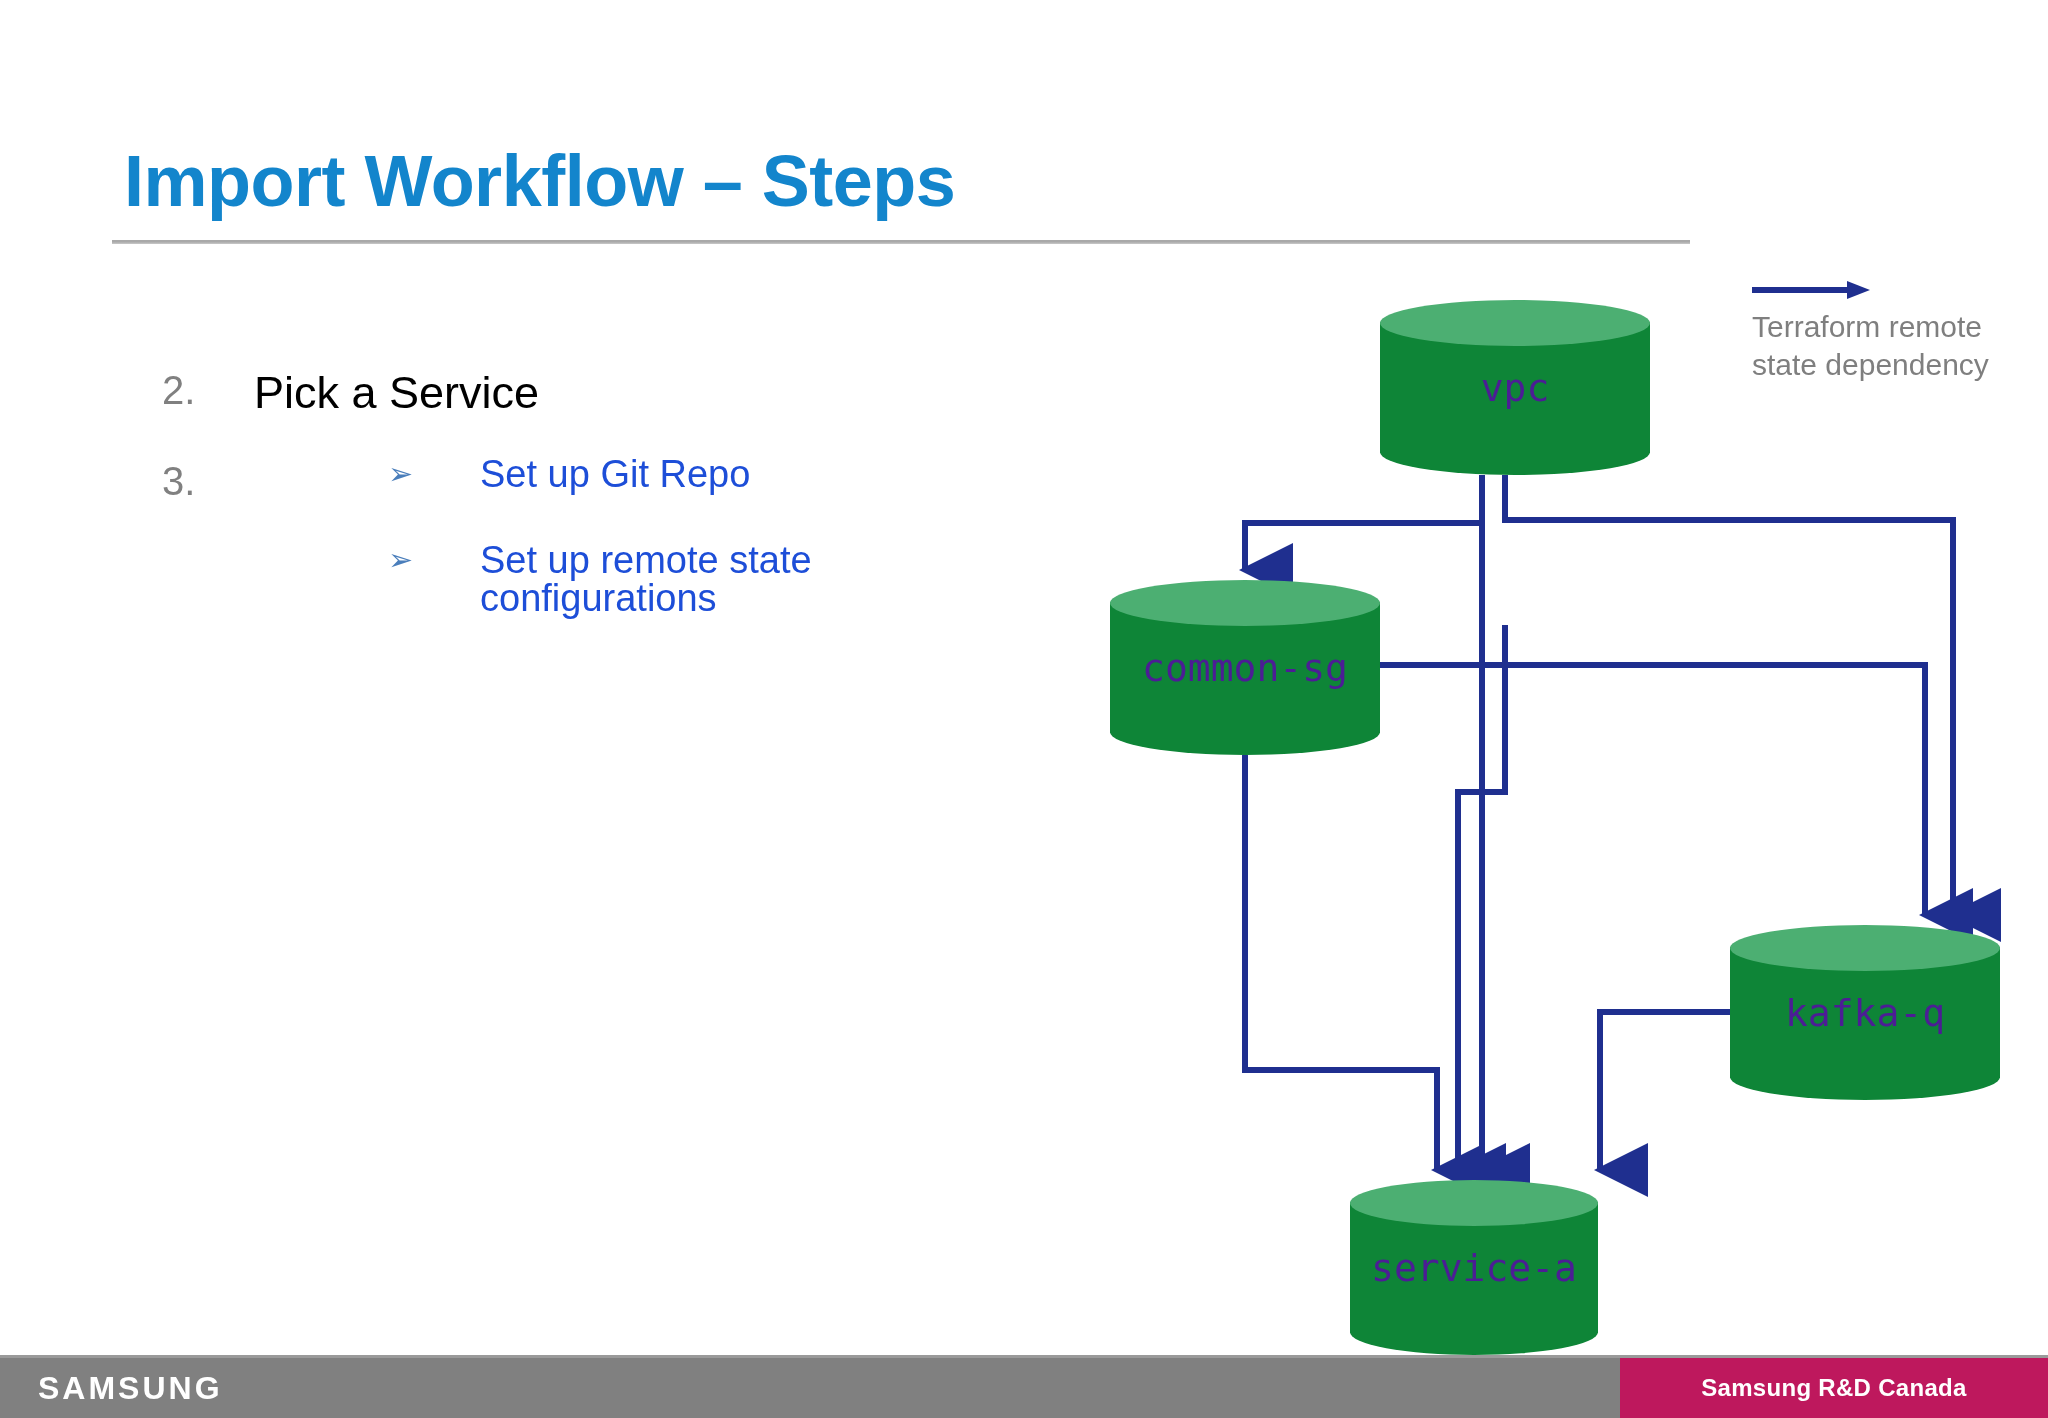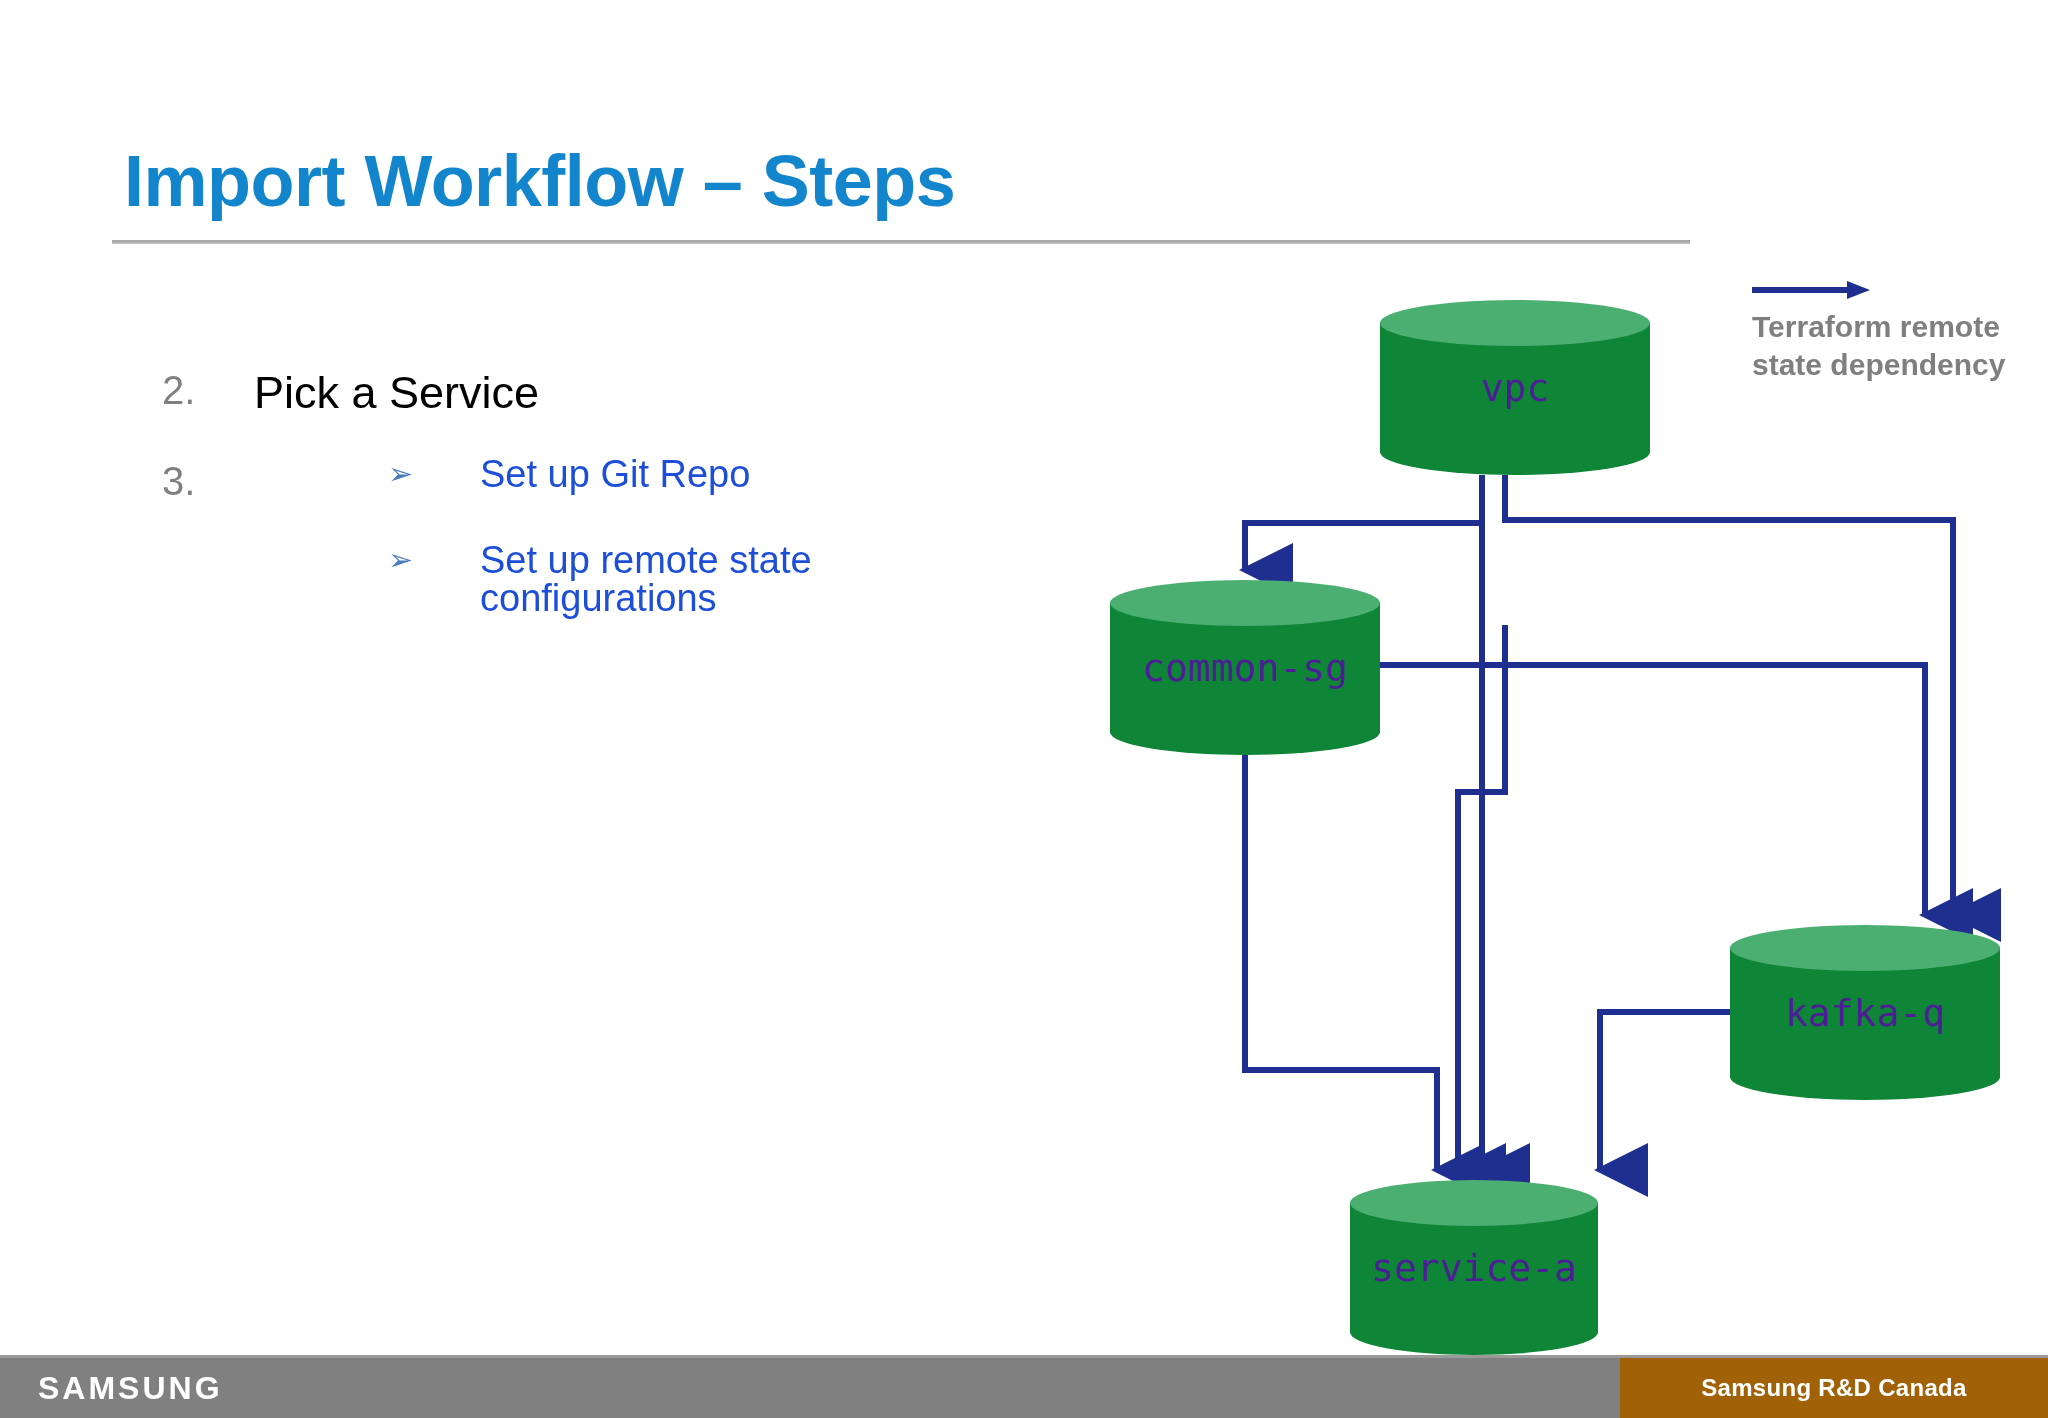--- a/index.html
+++ b/index.html
@@ -67,38 +67,38 @@
     color:#4c1d95; font-family:"DejaVu Sans Mono","Liberation Mono",monospace;
     font-size:38px; white-space:nowrap; z-index:4; letter-spacing:0px;
   }
 
   #cyl-vpc      { left:300px; top:30px;  width:270px; height:175px; }
   #cyl-commonsg { left:30px;  top:310px; width:270px; height:175px;padding-left:20px; }
   #cyl-kafkaq   { left:650px; top:655px; width:270px; height:175px; }
   #cyl-servicea { left:270px; top:910px; width:248px; height:175px;padding-left:33px; }
 
   
-  #legend{ position:absolute; left:672px; top:10px; width:290px;font-weight:bold; }
+  #legend{ position:absolute; left:672px; top:10px; width:290px; }
   #legend-arrow{ display:block; }
   #legend-text{
     margin-top:6px; font-size:30px; color:#7F7F7F; line-height:1.25;
   }
 
   
   #footer{
     position:absolute; left:0; bottom:0; width:2048px; height:60px;
     background:#808080;
   }
   #footer-logo{
     position:absolute; left:38px; top:50%; transform:translateY(-50%);
     color:#ffffff; font-size:32px; font-weight:bold; letter-spacing:3px;
   }
   #footer-brand{
     position:absolute; right:0; top:0; width:428px; height:60px;
-    background:#a16207; display:flex; align-items:center; justify-content:center;
+    background:#be185d; display:flex; align-items:center; justify-content:center;
   }
   #footer-brand-text{
     color:#ffffff; font-size:24px; font-weight:bold; letter-spacing:0.3px;
   }
   #footer-topline{
     position:absolute; left:0; bottom:60px; width:2048px; height:3px;
     background:#9a9a9a;
   }
 </style>
 </head>

